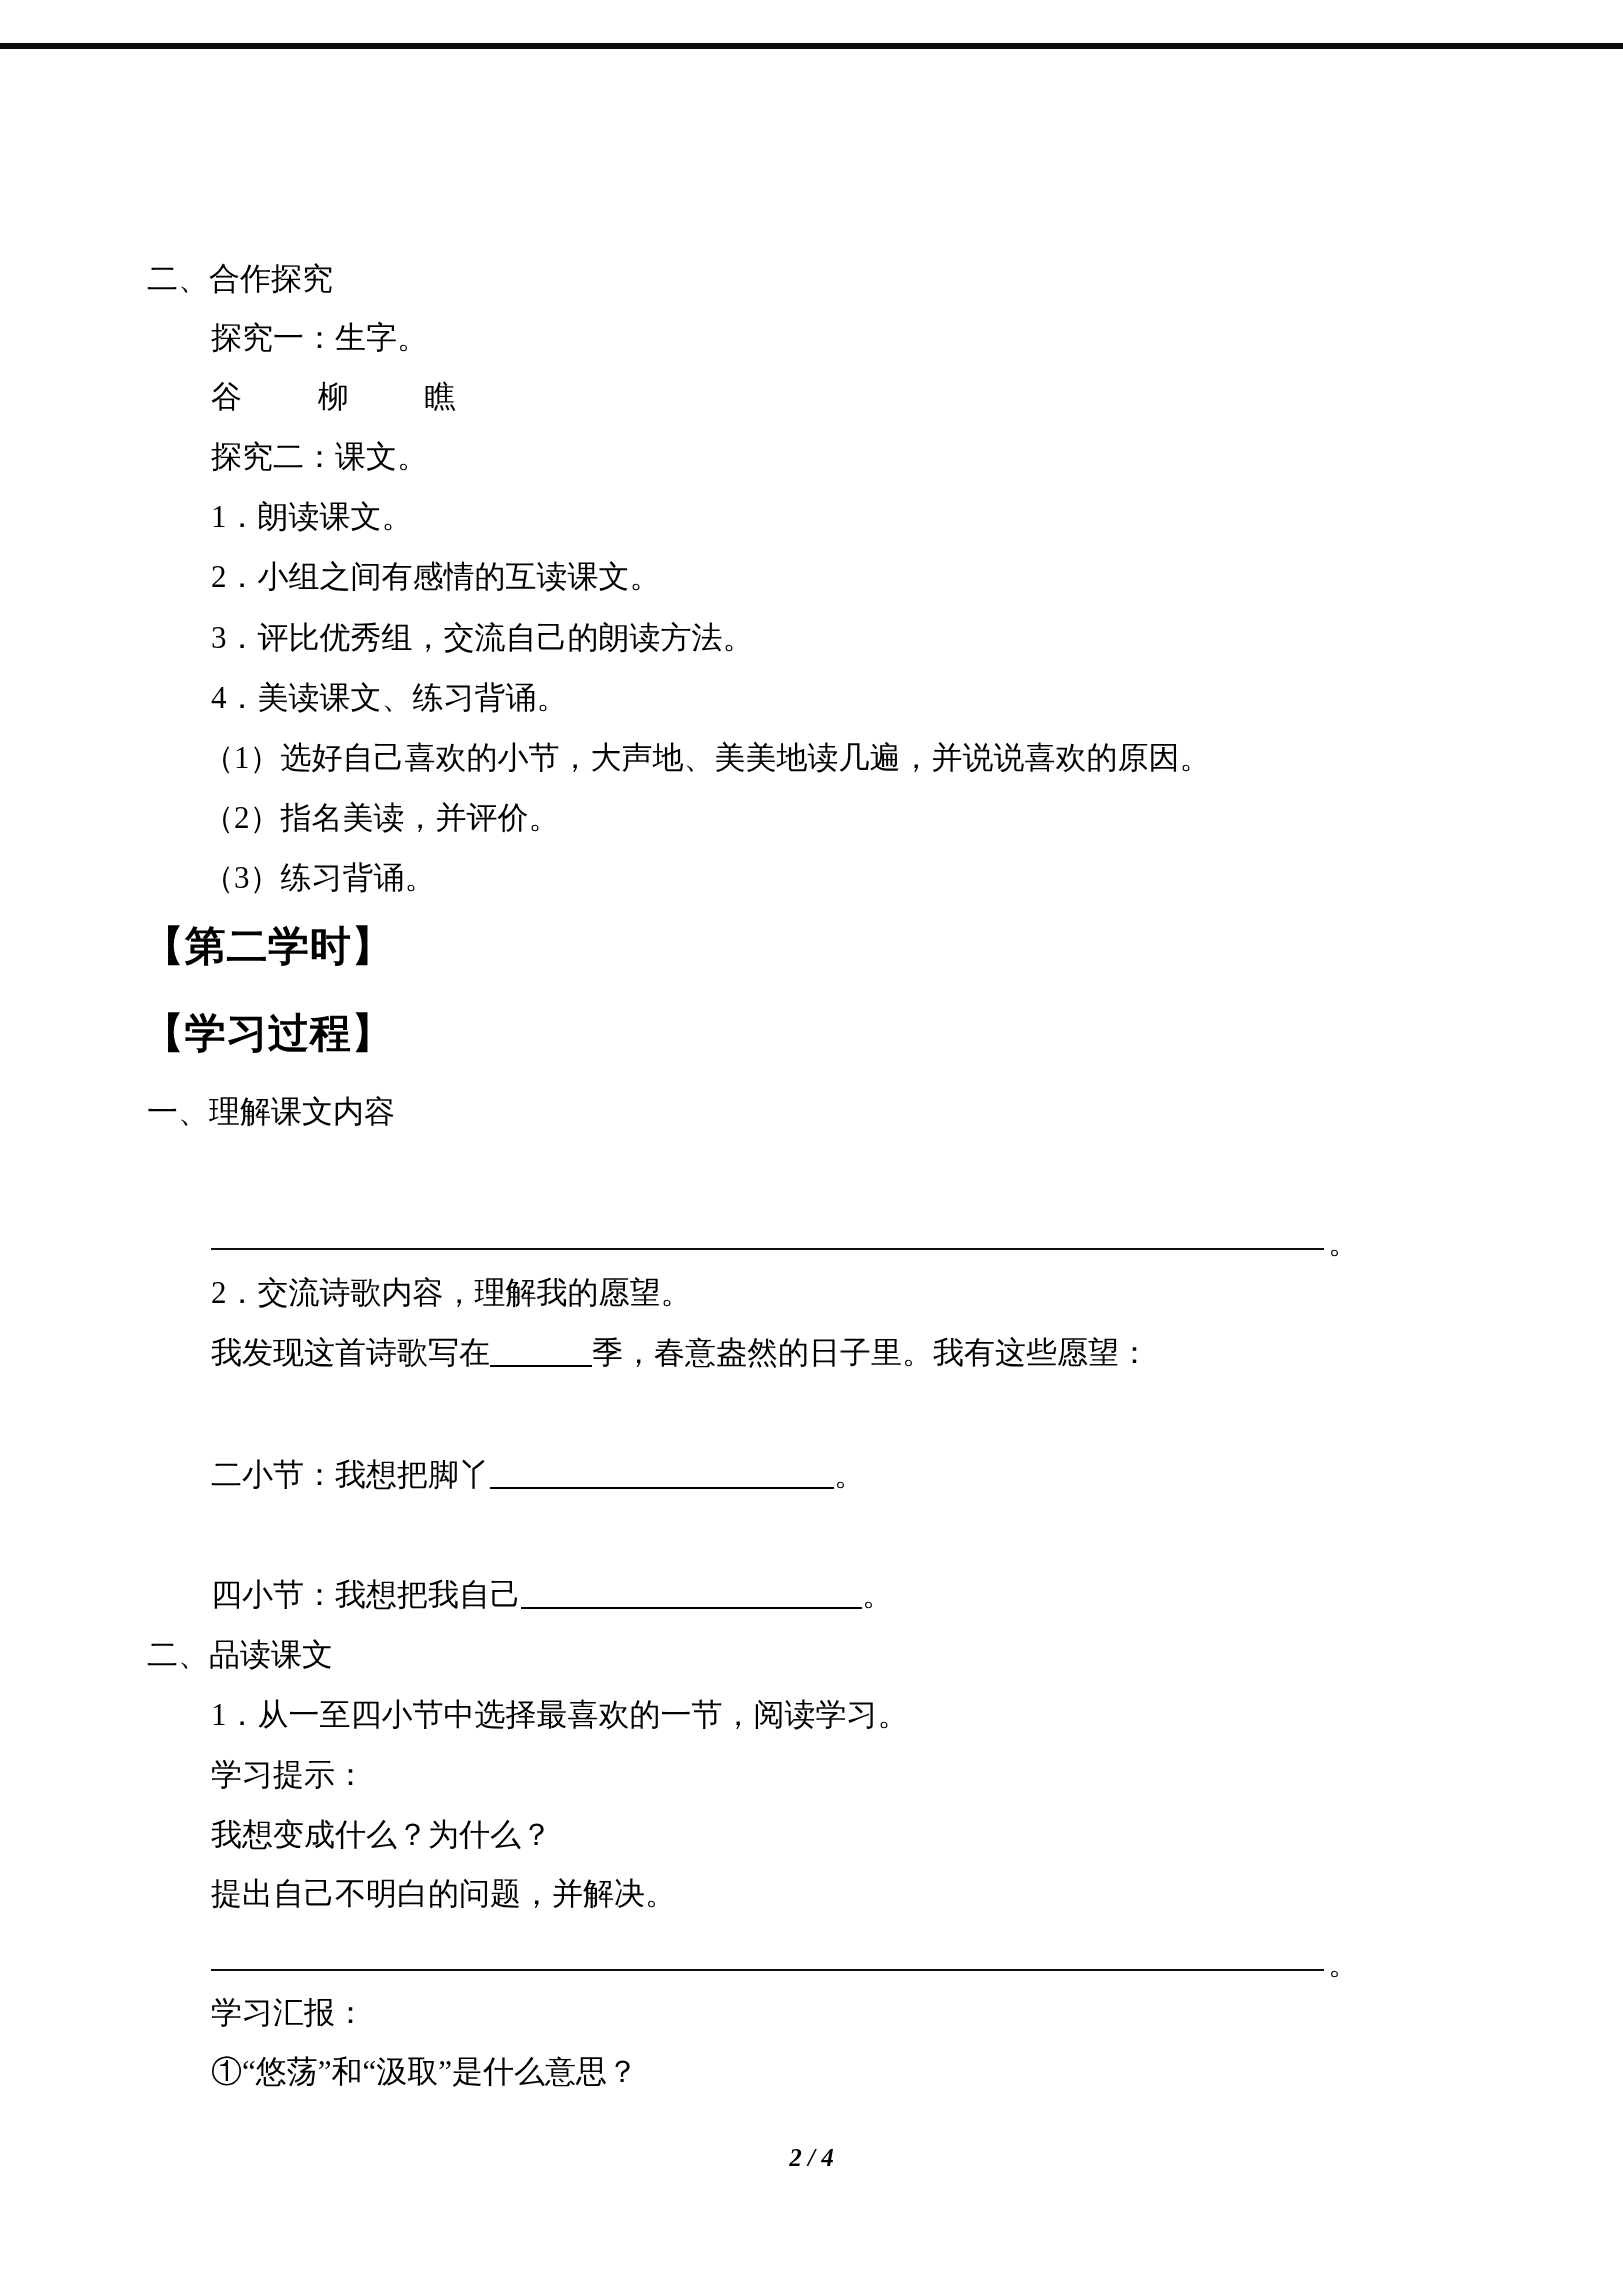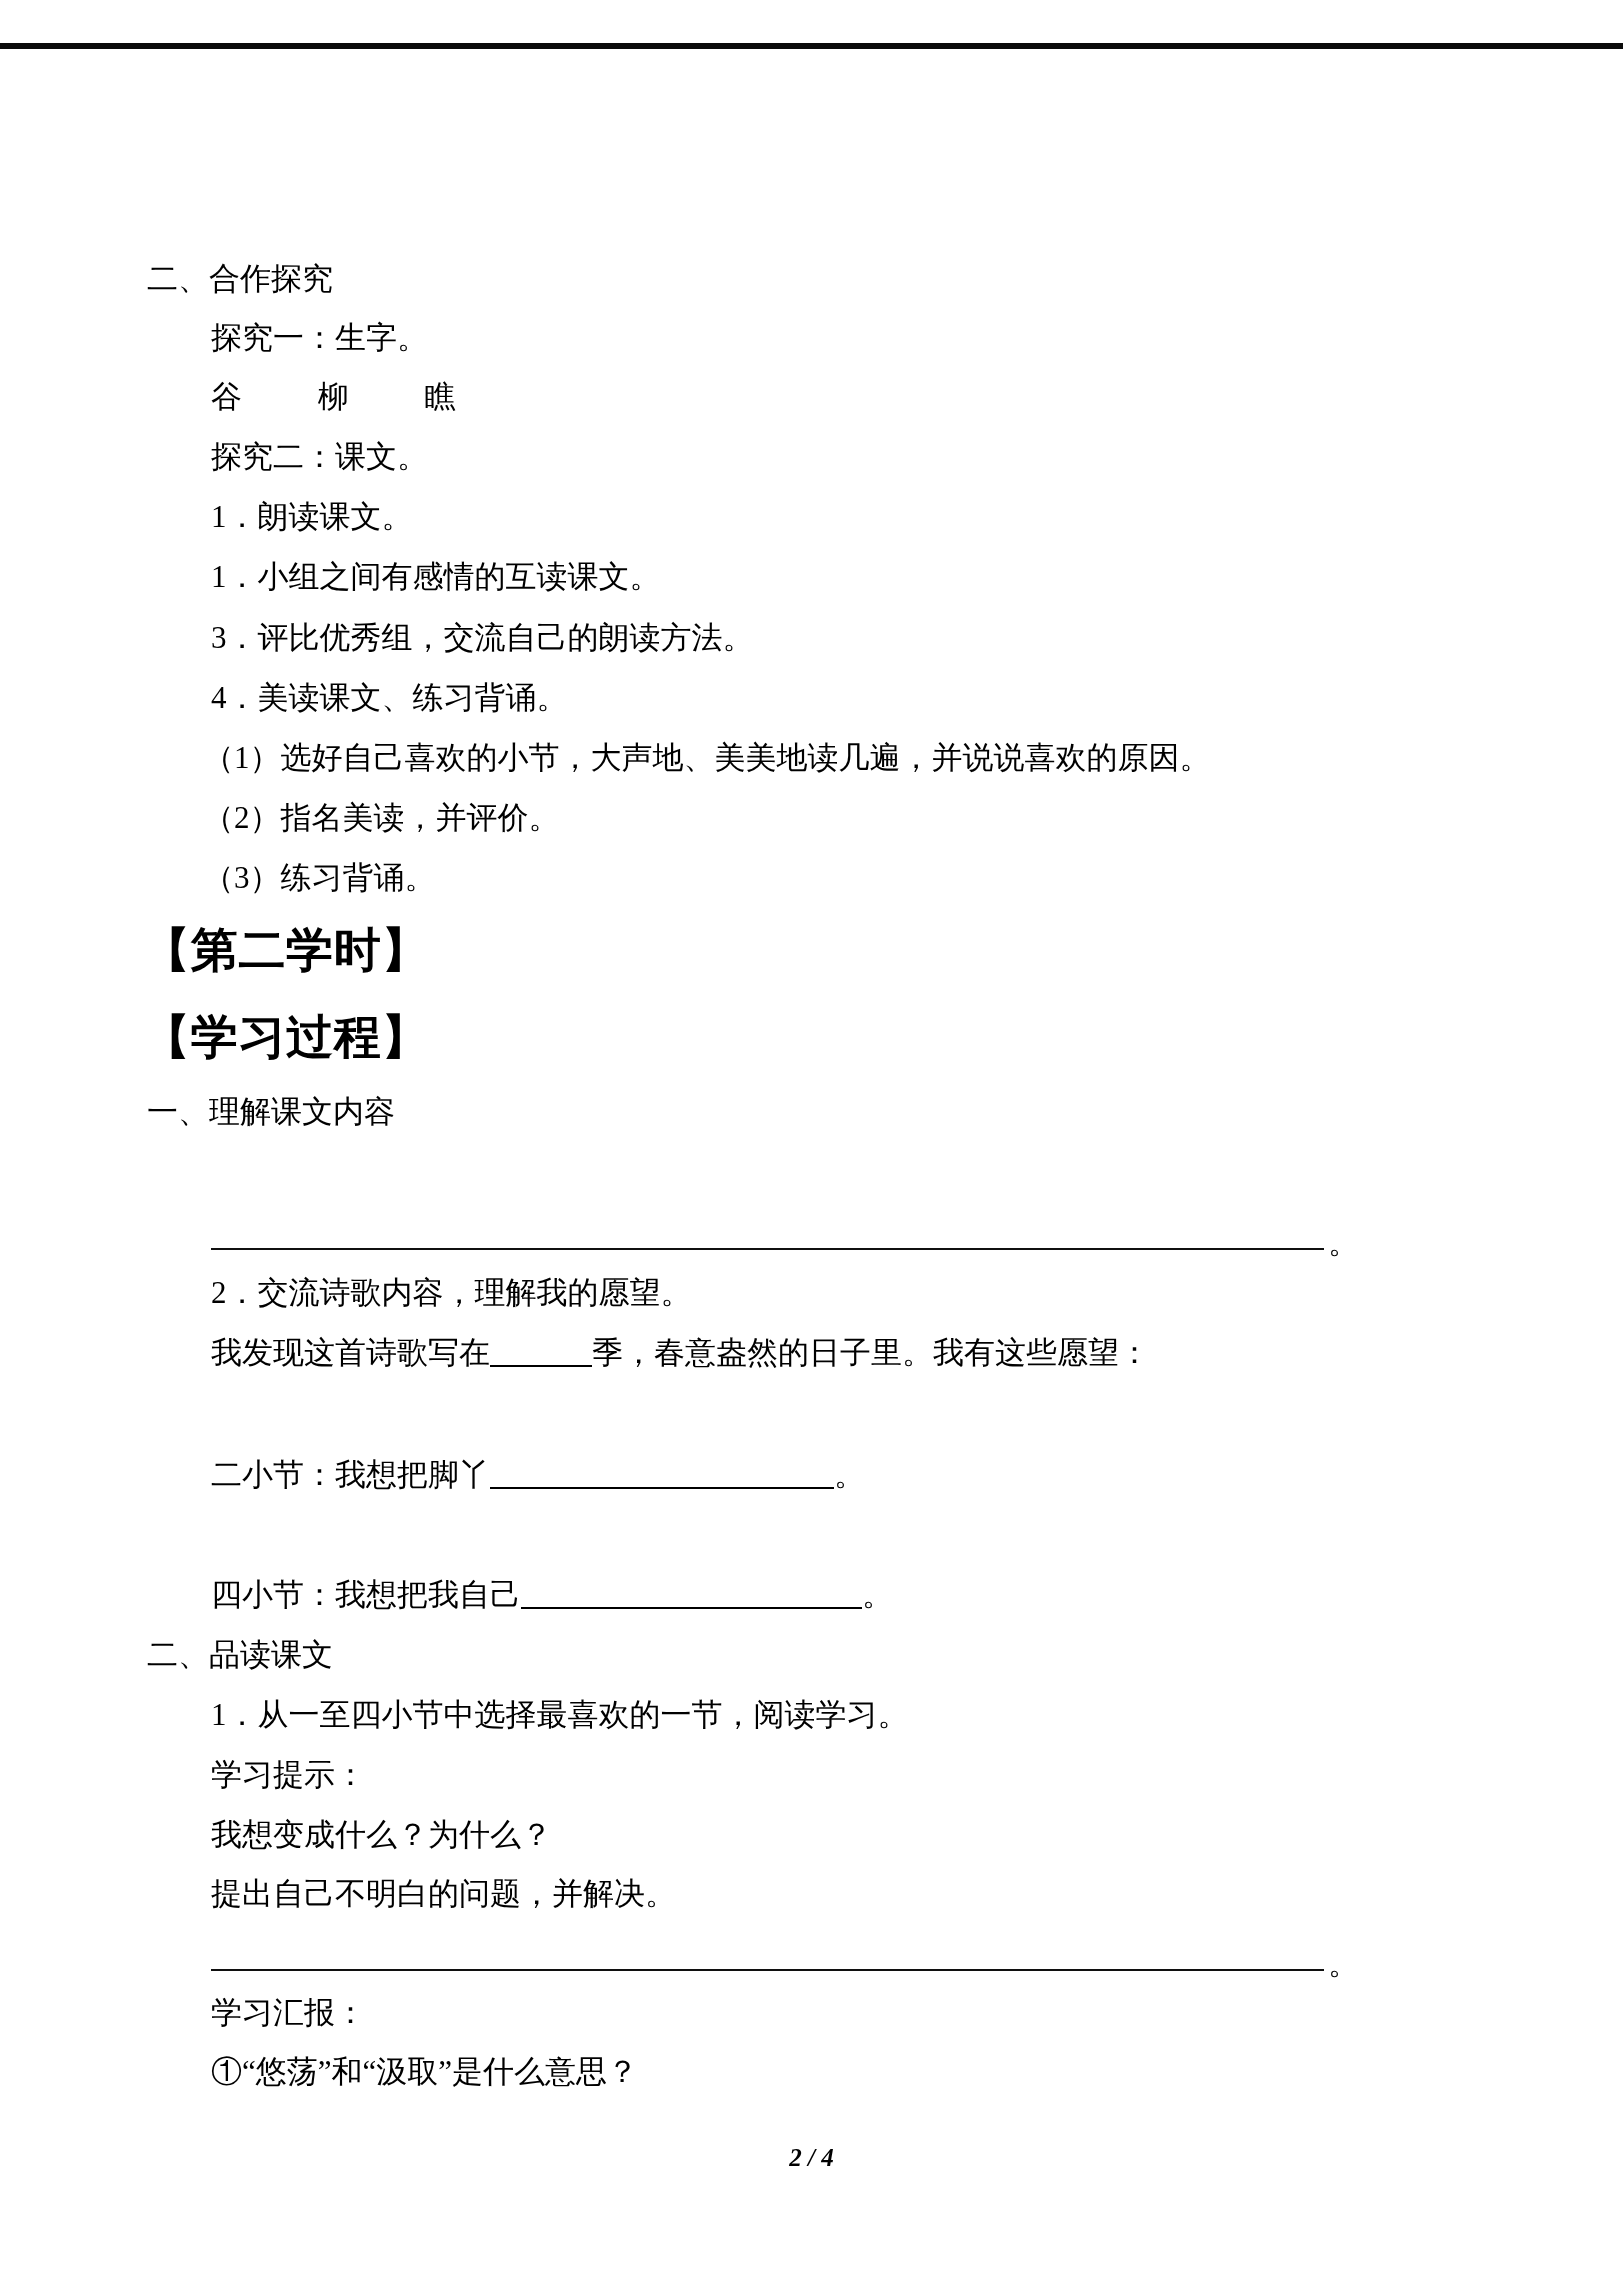--- a/index.html
+++ b/index.html
@@ -8,21 +8,21 @@
     width:1623px;
     height:2295px;
     background:#ffffff;
     font-family:"Liberation Serif","DejaVu Serif",serif;
     color:#000;
     overflow:hidden;
     margin-top:43px;
   }
   .topbar{position:absolute;top:0;left:0;width:1623px;height:6.1px;background:#0b0b0b;}
   .line{position:absolute;font-size:31px;line-height:1.25;white-space:nowrap;}
-  .h-bold{font-size:47px;font-weight:bold;letter-spacing:0.7px;}
+  .h-bold{font-size:41px;font-weight:bold;letter-spacing:0.7px;}
   .nc{margin-right:68px;}
   .blank{display:inline-block;border-bottom:2.7px solid #000;height:29px;vertical-align:-4.1px;}
   .b150{width:102px;}
   .b505{width:344px;}
   .b565{width:385px;}
   .b500{width:341px;}
   .answer-rule{position:absolute;left:211px;width:1113px;height:26px;border-bottom:2.7px solid #101010;}
   .footer{position:absolute;left:0;top:2101px;width:1623px;text-align:center;font-size:25px;font-weight:bold;font-style:italic;}
 </style>
 </head>
@@ -37,21 +37,21 @@
 
   <div class="line" style="left:211px;top:335px">
     <span class="nc">谷</span>
     <span class="nc">柳</span>
     <span>瞧</span>
   </div>
 
   <div class="line" style="left:211px;top:395px">探究二：课文。</div>
 
   <div class="line" style="left:211px;top:455px">1．朗读课文。</div>
-  <div class="line" style="left:211px;top:515px">1．小组之间有感情的互读课文。</div>
+  <div class="line" style="left:211px;top:515px">2．小组之间有感情的互读课文。</div>
   <div class="line" style="left:211px;top:576px">3．评比优秀组，交流自己的朗读方法。</div>
   <div class="line" style="left:211px;top:636px">4．美读课文、练习背诵。</div>
 
   <div class="line" style="left:203px;top:696px">（1）选好自己喜欢的小节，大声地、美美地读几遍，并说说喜欢的原因。</div>
   <div class="line" style="left:203px;top:756px">（2）指名美读，并评价。</div>
   <div class="line" style="left:203px;top:816px">（3）练习背诵。</div>
 
   <div class="line h-bold" style="left:143px;top:878px">【第二学时】</div>
   <div class="line h-bold" style="left:143px;top:965px">【学习过程】</div>
 

